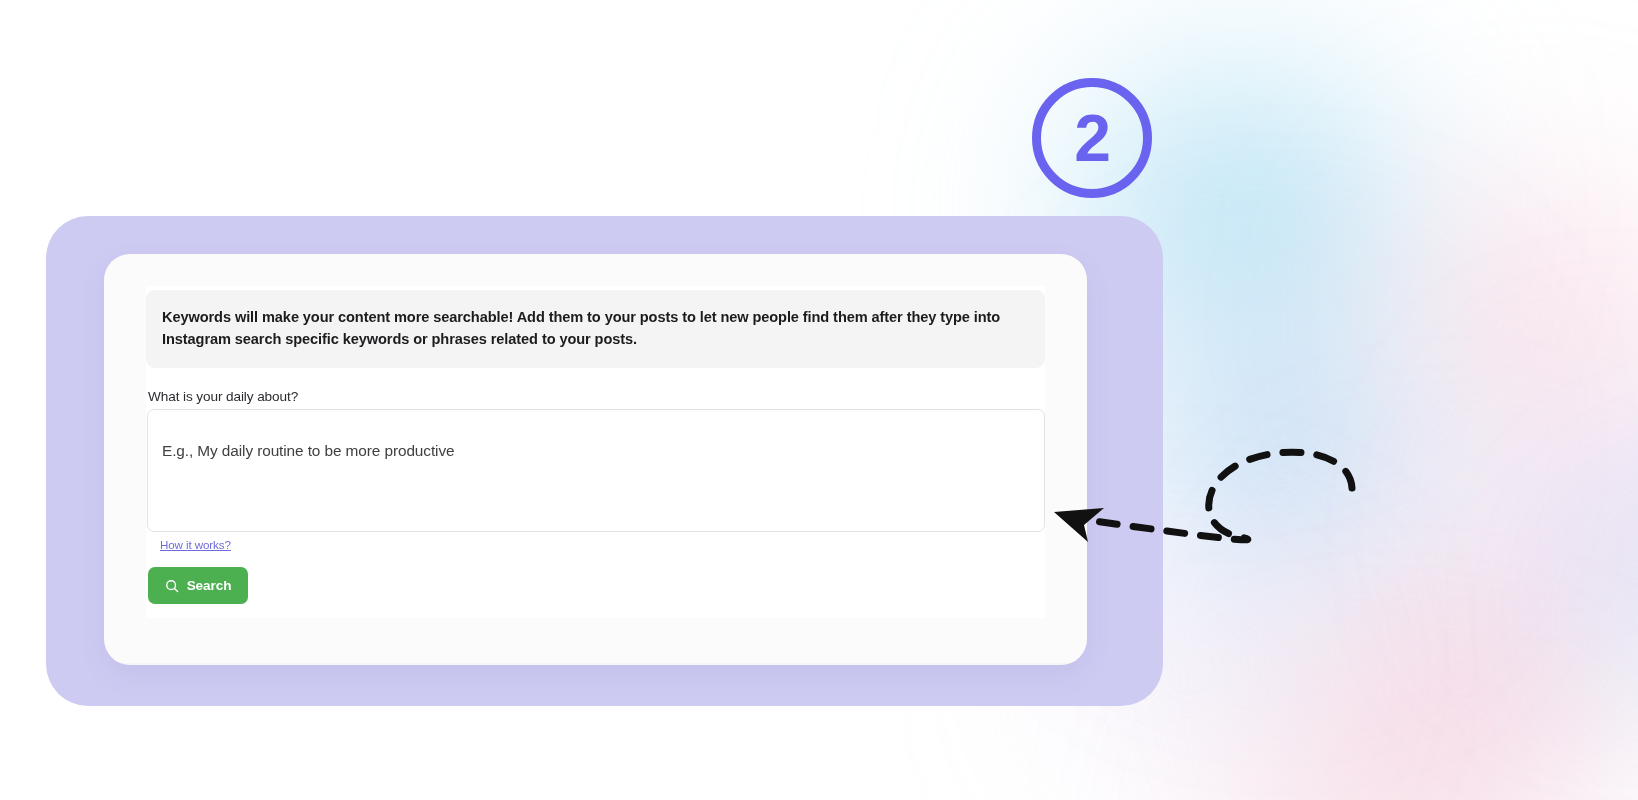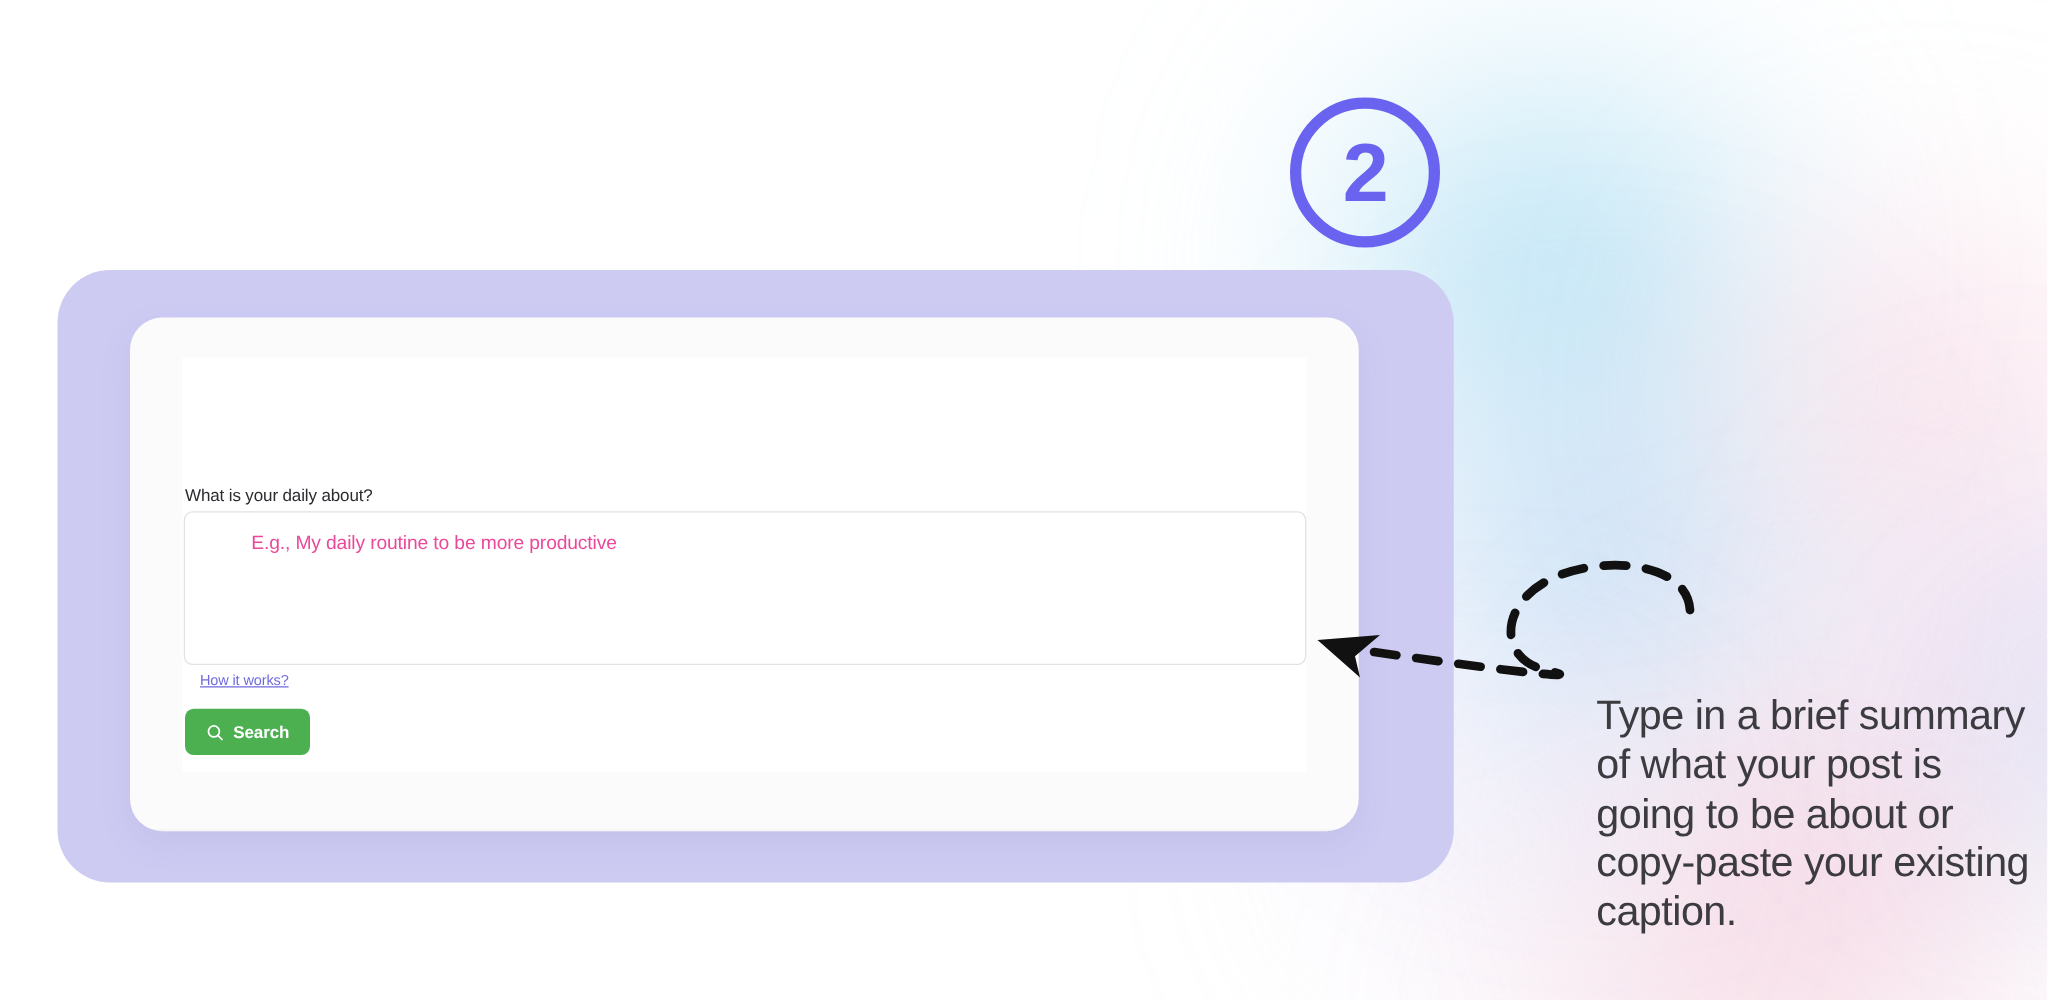--- a/index.html
+++ b/index.html
@@ -150,25 +150,24 @@
   .textarea-box {
     position: absolute;
     left: 43px; top: 155px;
     width: 898px; height: 123px;
     background: #ffffff;
     border: 1px solid #e2e2e6;
     border-radius: 7px;
   }
   .textarea-box .placeholder {
     position: absolute;
-    left: 14px; top: 16px;
+    left: 14px; top: 32px;
     font-size: 15.4px;
-    color: #ec4899;
-    letter-spacing: -0.1px;
-    margin-left: 39px;
+    color: #404040;
+    letter-spacing: -0.1px;
   }
 
   .how-link {
     position: absolute;
     left: 56px; top: 284px;
     font-size: 11.6px;
     color: #6f6bdd;
     text-decoration: underline;
     letter-spacing: -0.1px;
   }
@@ -229,20 +228,23 @@
 
   <div class="step-badge">
     <span>2</span>
   </div>
 
   <div class="frame"></div>
 
   <div class="app-card">
     <div class="sheet"></div>
 
+    <div class="notice">
+      <p>Keywords will make your content more searchable! Add them to your posts to let new people find them after they type into Instagram search specific keywords or phrases related to your posts.</p>
+    </div>
 
     <div class="field-label">What is your daily about?</div>
 
     <div class="textarea-box">
       <div class="placeholder">E.g., My daily routine to be more productive</div>
     </div>
 
     <a class="how-link" href="#">How it works?</a>
 
     <button class="search-btn">
@@ -254,15 +256,14 @@
       </span>
       <span class="label">Search</span>
     </button>
   </div>
 
   <svg class="arrow-svg" viewBox="0 0 360 130">
     <path d="M 352 58 C 350 22, 290 14, 248 30 C 200 48, 196 96, 236 106 C 268 113, 240 112, 88 90" fill="none" stroke="#111111" stroke-width="7" stroke-linecap="round" stroke-dasharray="18 16"></path>
     <path d="M 54 82 L 104 78 L 84 95 L 88 112 Z" fill="#111111"></path>
   </svg>
 
-  <div class="annotation">Type in a brief summary of what your post is going to be about or copy-paste your existing caption.</div>
 
 </div>
 
 </body></html>

